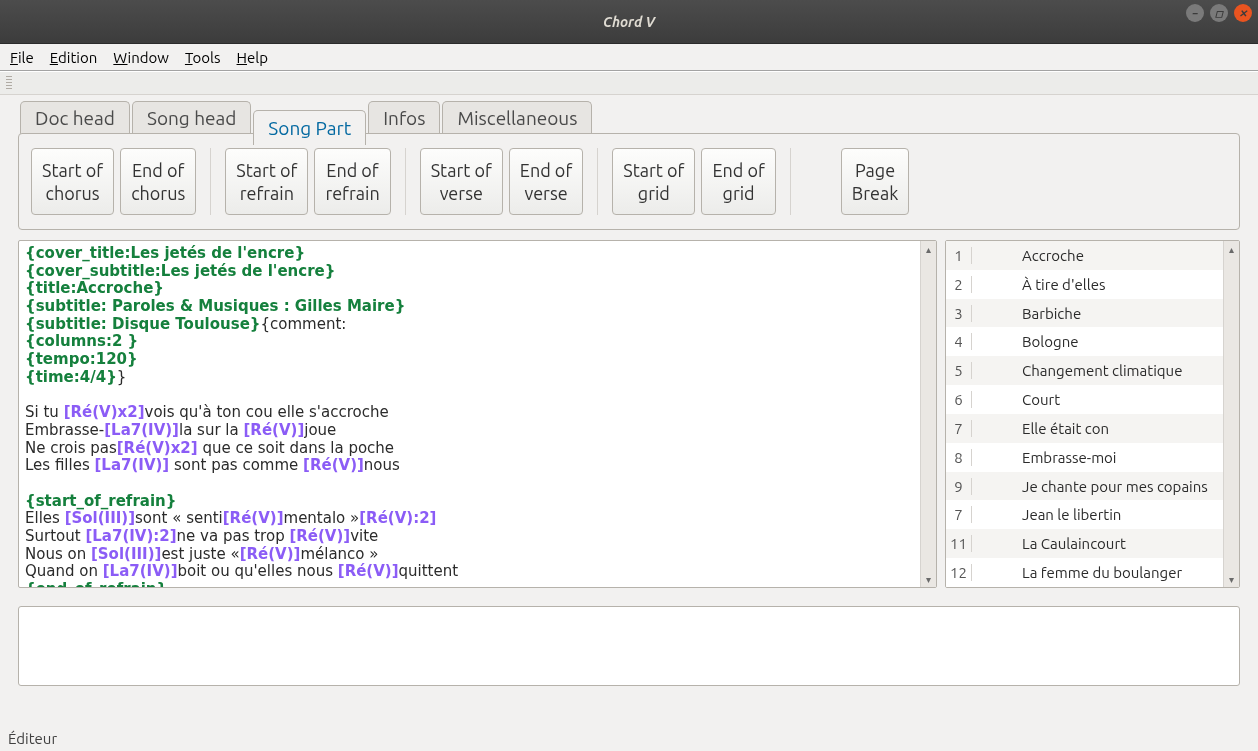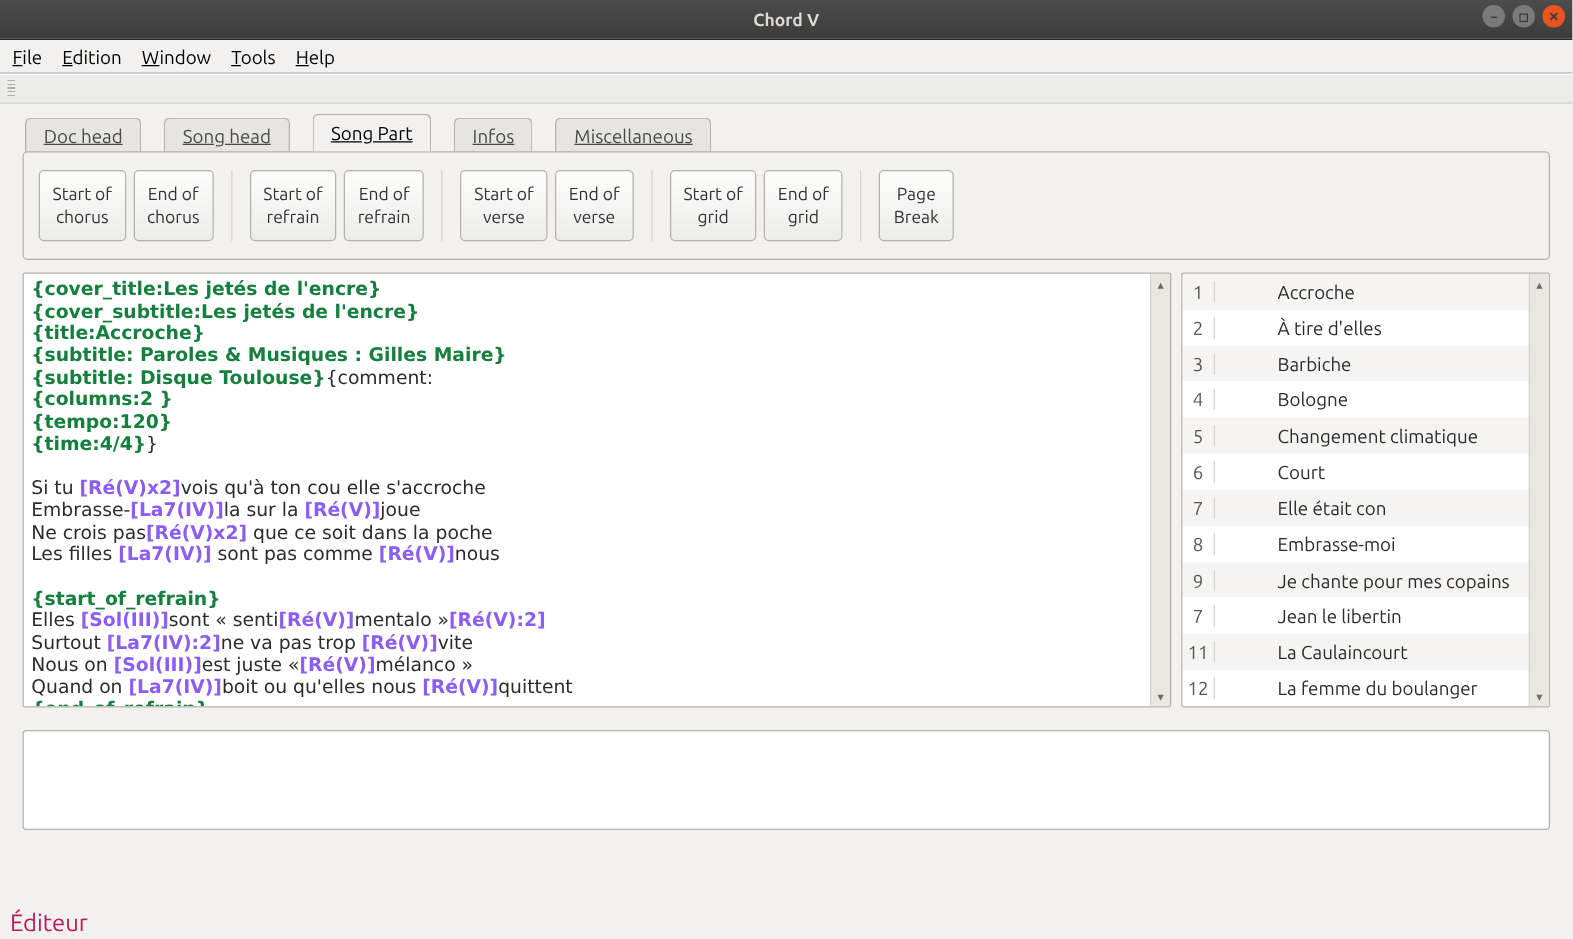--- a/index.html
+++ b/index.html
@@ -8,30 +8,31 @@
     font-size: 14px;
     background: #f2f1f0;
     width: 1258px;
     height: 751px;
     overflow: hidden;
     display: flex;
     flex-direction: column;
   }
   
   .titlebar {
-    height: 32px;
+    height: 44px;
     background: linear-gradient(to bottom, #4c4c4c, #3c3c3c);
     color: #dfdbd2;
     display: flex;
     align-items: center;
     justify-content: center;
     position: relative;
     font-weight: bold;
     font-size: 14px;
     border-bottom: 1px solid #2b2b2b;
+    font-style: italic;
   }
   .window-controls {
     position: absolute;
     right: 6px;
     top: 4px;
     display: flex;
     gap: 6px;
   }
   .win-btn {
     width: 18px; height: 18px; border-radius: 9px;
@@ -81,58 +82,57 @@
     height: 28px;
     margin-left: 2px;
   }
   .tab {
     padding: 5px 14px 5px 14px;
     border: 1px solid #b6b2ab;
     border-bottom: none;
     border-top-left-radius: 5px;
     border-top-right-radius: 5px;
     background: #e7e5e2;
-    margin-right: 18px;
-    font-size: 15px;
+    margin-right: 2px;
+    font-size: 19px;
     color: #4a4a4a;
     cursor: default;
     position: relative;
     top: 1px;
-    text-decoration: underline;
   }
   .tab.active {
     background: #f2f1f0;
-    color: #000000;
+    color: #0369a1;
     z-index: 2;
-    top: 0;
+    top: 12px;
     padding-top: 6px;
     padding-bottom: 6px;
   }
   .tabpanel {
     border: 1px solid #b6b2ab;
     border-radius: 4px;
     background: #f2f1f0;
     padding: 14px 12px 14px 12px;
     display: flex;
     gap: 14px;
     z-index: 1;
     position: relative;
   }
   .btn-group {
     display: flex; gap: 6px;
     padding-right: 14px;
     border-right: 1px solid #d6d3cf;
   }
-  .btn-group:last-child { border-right: none; }
+  .btn-group:last-child { border-right: none; margin-left: 36px; }
   .tb-btn {
     border: 1px solid #b6b2ab;
     border-radius: 4px;
     background: linear-gradient(to bottom,#fdfdfc,#ececea);
     padding: 10px 10px;
-    font-size: 14px;
+    font-size: 18px;
     color: #333;
     text-align: center;
     line-height: 1.25;
     min-width: 60px;
     cursor: default;
     white-space: pre-line;
   }
   
   .midsplit {
     display: flex;
@@ -217,22 +217,22 @@
     border: 1px solid #b6b2ab;
     border-radius: 3px;
     background: #fff;
   }
   
   .statusbar {
     height: 26px;
     display:flex;
     align-items:center;
     padding: 0 8px;
-    font-size: 19px;
-    color: #be185d;
+    font-size: 15px;
+    color: #404040;
   }
 </style>
 </head>
 <body>
 
 <div class="titlebar">
   <span>Chord V</span>
   <div class="window-controls">
     <div class="win-btn win-min">–</div>
     <div class="win-btn win-max">◻</div>

